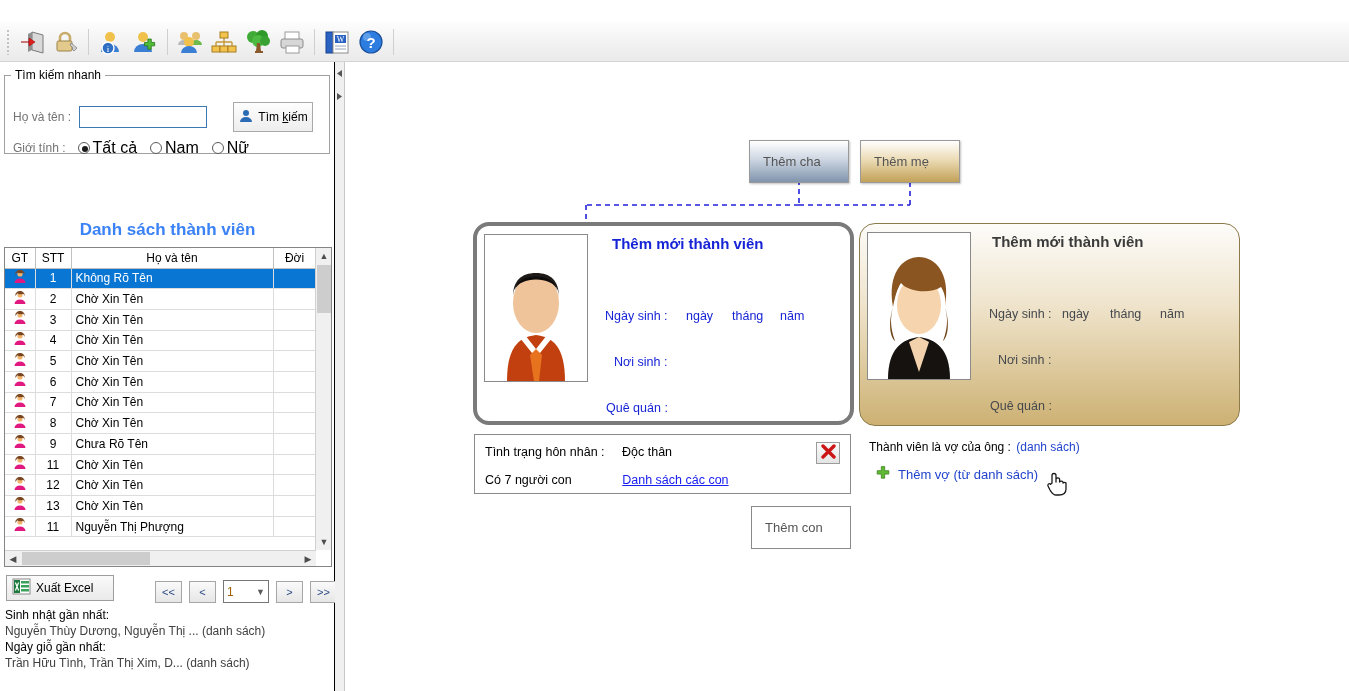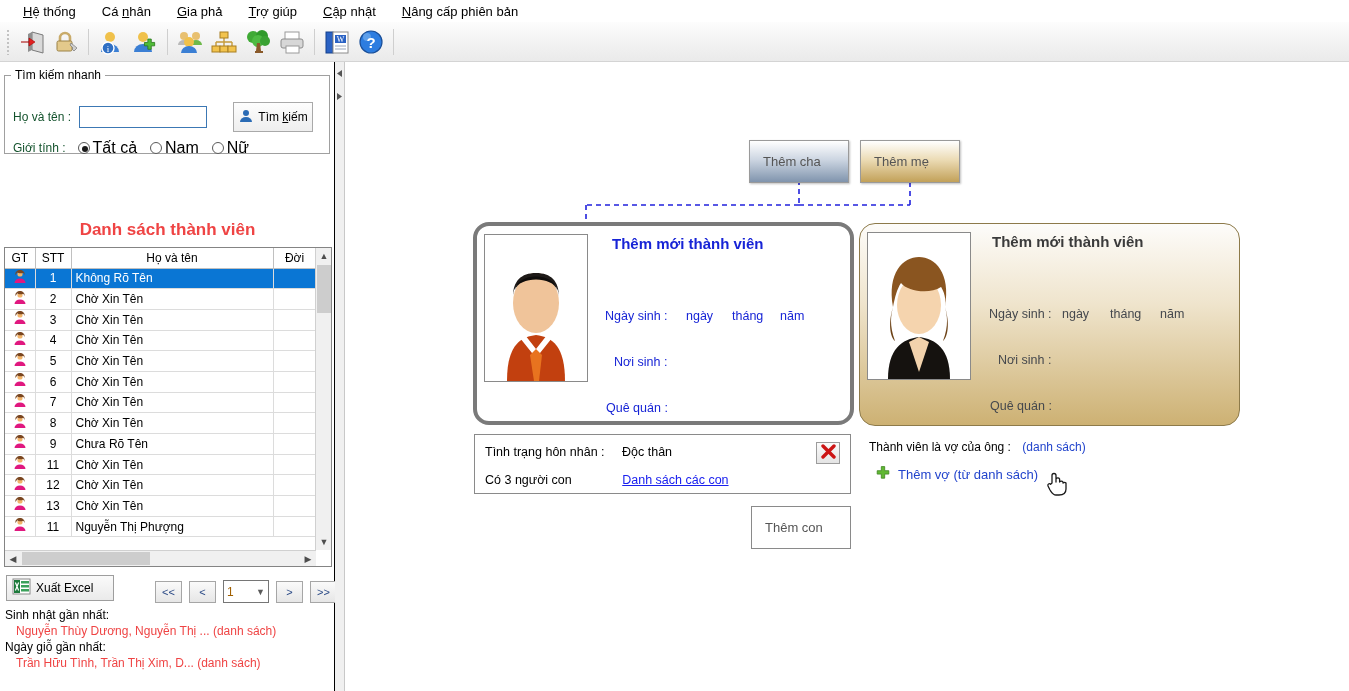--- a/index.html
+++ b/index.html
@@ -48,39 +48,39 @@
   .splitter .dots i { display:block; width:5px; height:7px; background:#555;
               clip-path: polygon(0 0,100% 50%,0 100%); }
   .splitter .dots i.up { clip-path: polygon(100% 0,0 50%,100% 100%); }
 
   fieldset.search {
     position:absolute; left:4px; top:6px; width:326px; height:86px;
     border:1px solid #a0a0a0; margin:0; padding:0;
   }
   fieldset.search legend { margin-left:6px; padding:0 4px; font-size:12px; }
   .frow { position:absolute; display:flex; align-items:center; }
-  .lbl { font-size:12px; color:#14532d; }
+  .lbl { font-size:12px; color:#737373; }
   .nameinput {
     width:128px; height:22px; border:1px solid #3c78b4; background:#fff;
     font-family:"Liberation Sans",sans-serif; font-size:12px; padding:1px 3px;
     outline:none;
   }
   .findbtn {
     width:80px; height:30px; background:linear-gradient(to bottom,#fdfdfd,#eeeeee);
     border:1px solid #a9a9a9; display:flex; align-items:center; justify-content:center;
     gap:4px; font-size:12px; cursor:default;
   }
   .radio { display:inline-flex; align-items:center; gap:3px; margin-right:13px; font-size:16px;}
   .radio .dot { width:12px; height:12px; border-radius:50%; border:1px solid #5a5a5a;
                 background:#fff; display:inline-block; position:relative; }
   .radio.sel .dot::after { content:""; position:absolute; left:3px; top:3px;
                 width:6px; height:6px; border-radius:50%; background:#1a1a1a; }
 
   .listtitle { position:absolute; left:0; top:158px; width:335px; text-align:center;
-               font-size:17px; font-weight:bold; color:#ef4444; }
+               font-size:17px; font-weight:bold; color:#3b82f6; }
 
   .gridwrap { position:absolute; left:4px; top:185px; width:328px; height:320px;
               border:1px solid #848484; background:#fff; }
   table.grid { border-collapse:collapse; width:311px; table-layout:fixed; font-size:12px; }
   table.grid th {
     background:#fff; border:1px solid #c0c0c0; border-top:none; border-left:none;
     height:20px; font-weight:normal; font-size:12px; color:#000;
   }
   table.grid td { border-bottom:1px solid #dcdcdc; border-right:1px solid #dcdcdc;
     height:20.7px; padding:0 4px; font-size:12px; white-space:nowrap; overflow:hidden; }
@@ -107,21 +107,21 @@
   .pager { position:absolute; left:155px; top:518px; display:flex; align-items:center; gap:7px; }
   .pbtn { min-width:27px; height:22px; padding:0 5px; background:linear-gradient(to bottom,#fafafa,#e6e6e6);
      border:1px solid #a6a6a6; display:flex; align-items:center; justify-content:center;
      font-size:11px; color:#2b4a86; cursor:default; }
   .pselect { width:46px; height:23px; border:1px solid #767676; background:#fff;
      display:flex; align-items:center; justify-content:space-between; padding:0 3px;
      font-size:12px; color:#a06000; cursor:default; }
   .pselect .cv { color:#5a5a5a; font-size:9px; }
 
   .infoblk { position:absolute; left:5px; top:545px; width:325px; font-size:12px; line-height:16px; }
-  .infoblk .lnk { color:#ef4444; cursor:default;margin-left:11px; }
+  .infoblk .lnk { color:#404040; cursor:default; }
 
   
   .canvas { position:absolute; left:346px; top:62px; width:1003px; height:629px; background:#fff; }
 
   .topbtn { position:absolute; width:100px; height:43px; border:1px solid #9a9a9a;
      font-size:13px; color:#555; display:flex; align-items:center; padding-left:13px;
      cursor:default; box-shadow:1px 1px 2px rgba(0,0,0,.25); }
   .topbtn.father { background:linear-gradient(to bottom,#ffffff 0%,#cdd6e2 45%,#8094ad 100%); }
   .topbtn.mother { background:linear-gradient(to bottom,#ffffff 0%,#ecdcb6 45%,#c2a159 100%); }
 
@@ -158,28 +158,20 @@
      display:flex; align-items:center; padding-left:13px; cursor:default; }
 
   .conn { position:absolute; pointer-events:none; }
   .cursor-hand { position:absolute; left:700px; top:408px; width:22px; height:24px; }
 </style>
 </head>
 <body>
 
 <div id="app">
 
-  <div class="menubar">
-    <div class="mi"><u>H</u>ệ thống</div>
-    <div class="mi">Cá <u>n</u>hân</div>
-    <div class="mi"><u>G</u>ia phả</div>
-    <div class="mi"><u>T</u>rợ giúp</div>
-    <div class="mi"><u>C</u>ập nhật</div>
-    <div class="mi"><u>N</u>âng cấp phiên bản</div>
-  </div>
 
   <div class="toolbar">
     <div class="grip"></div>
 
     <div class="tbtn">
       <svg width="26" height="26" viewBox="0 0 26 26">
         <polygon points="13,3 24,6 24,24 13,21" fill="#d9d9d9" stroke="#7a7a7a" stroke-width="1"></polygon>
         <polygon points="13,3 13,21 9,23 9,5" fill="#8f8f8f"></polygon>
         <path d="M2 13 h8 v-4 l6 4 -6 4 v-4 z" fill="#e02020" stroke="#a00" stroke-width=".6"></path>
       </svg>
@@ -572,35 +564,35 @@
       <div class="fld" style="left:138px; top:129px;">Nơi sinh :</div>
       <div class="fld" style="left:130px; top:175px;">Quê quán :</div>
     </div>
 
     <div class="marrbox">
       <div class="r1">
         <span>Tình trạng hôn nhân :</span>
         <span style="margin-left:14px;text-align:center;">Độc thân</span>
       </div>
       <div class="r2">
-        <span>Có  3 người con</span>
+        <span>Có  7 người con</span>
         <span class="lnk" style="margin-left:47px;">Danh sách các con</span>
       </div>
       <div class="delbtn">
         <span>
           <svg width="15" height="15" viewBox="0 0 15 15">
             <path d="M2 2 L13 13 M13 2 L2 13" stroke="#cc1515" stroke-width="3.4" stroke-linecap="round"></path>
           </svg>
         </span>
       </div>
     </div>
 
     <div class="wifeblk">
       <span>Thành viên là vợ  của ông  :</span>
-      <span class="lnk" style="margin-left:8px;">(danh sách)</span>
+      <span class="lnk" style="margin-left:2px;">(danh sách)</span>
     </div>
     <div class="addwife">
       <span>
         <svg width="14" height="14" viewBox="0 0 14 14">
           <path d="M5.3 0.6 h3.4 v4.1 h4.1 v3.4 h-4.1 v4.1 h-3.4 v-4.1 h-4.1 v-3.4 h4.1z" fill="#61b833" stroke="#3d8420" stroke-width=".8"></path>
         </svg>
       </span>
       <span>Thêm vợ  (từ danh sách)</span>
     </div>
 

